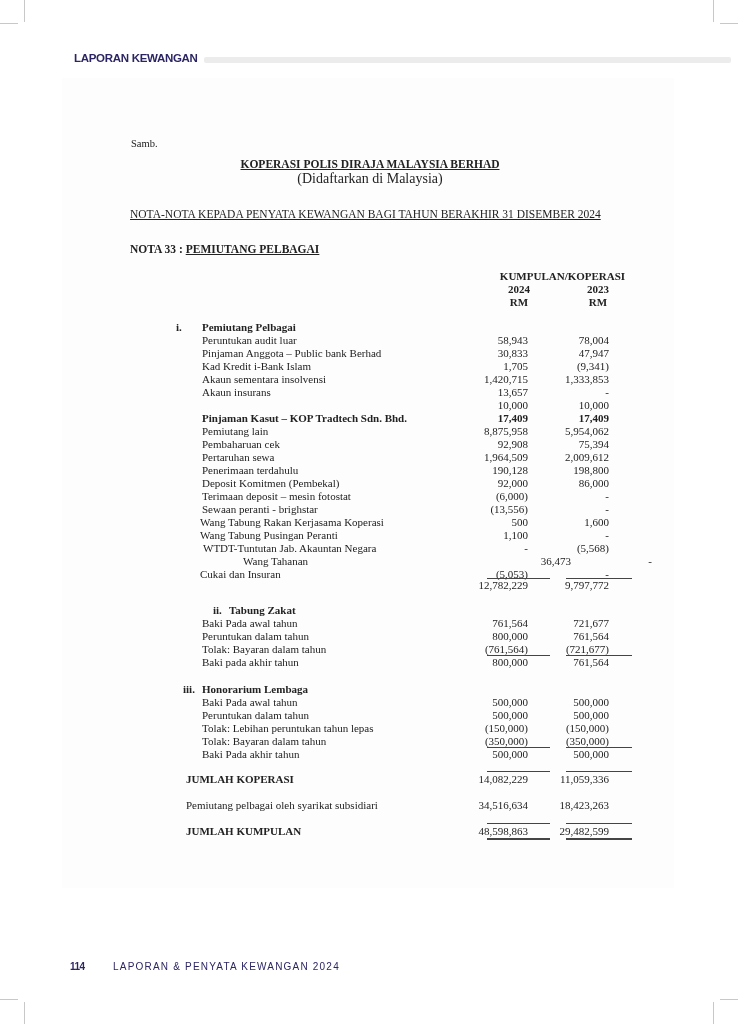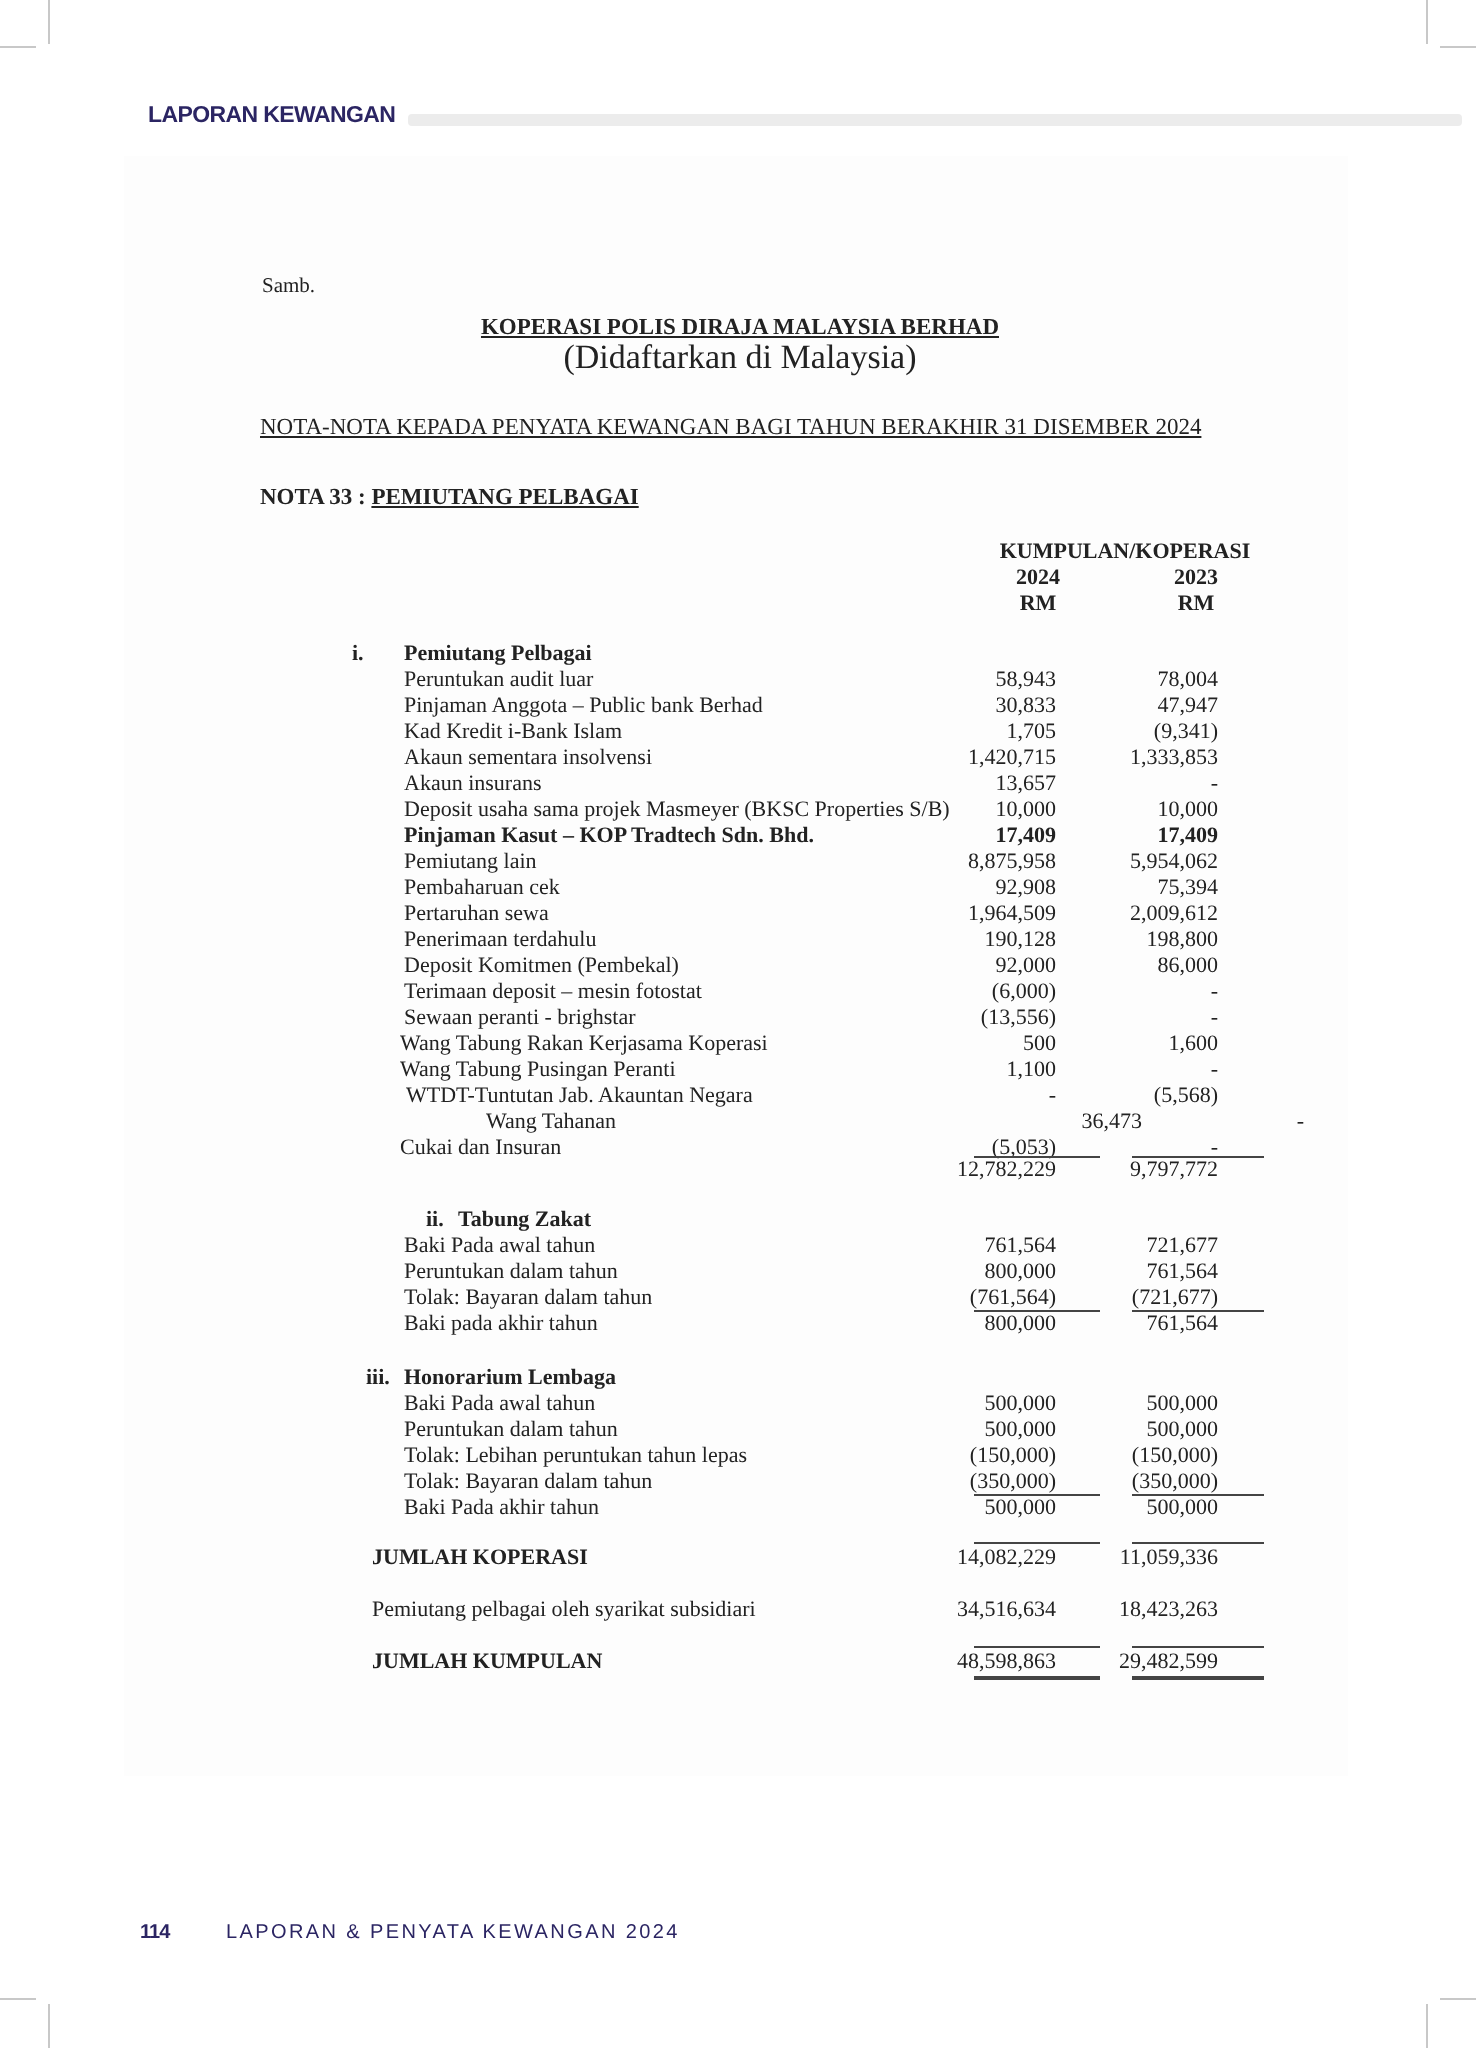--- a/index.html
+++ b/index.html
@@ -11,21 +11,21 @@
   .crop.h { height: 1px; width: 18px; }
 
   .hdr-title { position: absolute; left: 74px; top: 52px; font-family: "Liberation Sans", sans-serif; font-weight: 700; font-size: 11.5px; letter-spacing: -0.3px; color: #2b2563; }
   .hdr-bar { position: absolute; left: 204px; top: 57px; width: 527px; height: 6px; background: #ececec; border-radius: 2px; }
 
   .paper { position: absolute; left: 62px; top: 78px; width: 612px; height: 810px; background: #fdfdfd; }
 
   .doc { position: absolute; left: 0; top: 0; width: 738px; font-size: 11px; line-height: 13px; }
   .samb { position: absolute; left: 131px; top: 137px; font-size: 10.5px; }
   .company { position: absolute; left: 100px; width: 540px; top: 158px; text-align: center; font-weight: 700; font-size: 11.5px; text-decoration: underline; }
-  .reg { position: absolute; left: 100px; width: 540px; top: 172px; text-align: center; font-size: 17px; }
+  .reg { position: absolute; left: 100px; width: 540px; top: 172px; text-align: center; font-size: 14px; }
   .notes-title { position: absolute; left: 130px; top: 208px; font-weight: 400; font-size: 11.5px; text-decoration: underline; white-space: nowrap; }
   .nota { position: absolute; left: 130px; top: 243px; font-weight: 700; font-size: 11.5px; white-space: nowrap; }
   .nota u { text-decoration: underline; }
 
   .col-group { position: absolute; left: 490px; top: 270px; width: 145px; text-align: center; font-weight: 700; font-size: 11px; }
   .col-h { position: absolute; top: 283px; width: 70px; text-align: center; font-weight: 700; font-size: 11px; line-height: 13px; }
   .col-h.c1 { left: 484px; }
   .col-h.c2 { left: 563px; }
 
   .row { position: absolute; left: 0; width: 720px; height: 13px; font-size: 11px; line-height: 13px; }
@@ -99,21 +99,20 @@
       <span class="lbl">Akaun sementara insolvensi</span>
       <span class="v1">1,420,715</span>
       <span class="v2">1,333,853</span>
     </div>
   <div class="row" style="top:386px;">
       <span class="lbl">Akaun insurans</span>
       <span class="v1">13,657</span>
       <span class="v2">-</span>
     </div>
   <div class="row" style="top:399px;">
-      <span class="lbl">Deposit usaha sama projek Masmeyer (BKSC Properties S/B)</span>
       <span class="v1">10,000</span>
       <span class="v2">10,000</span>
     </div>
   <div class="row" style="top:412px;font-weight:bold;">
       <span class="lbl">Pinjaman Kasut – KOP Tradtech Sdn. Bhd.</span>
       <span class="v1">17,409</span>
       <span class="v2">17,409</span>
     </div>
   <div class="row" style="top:425px;">
       <span class="lbl">Pemiutang lain</span>

